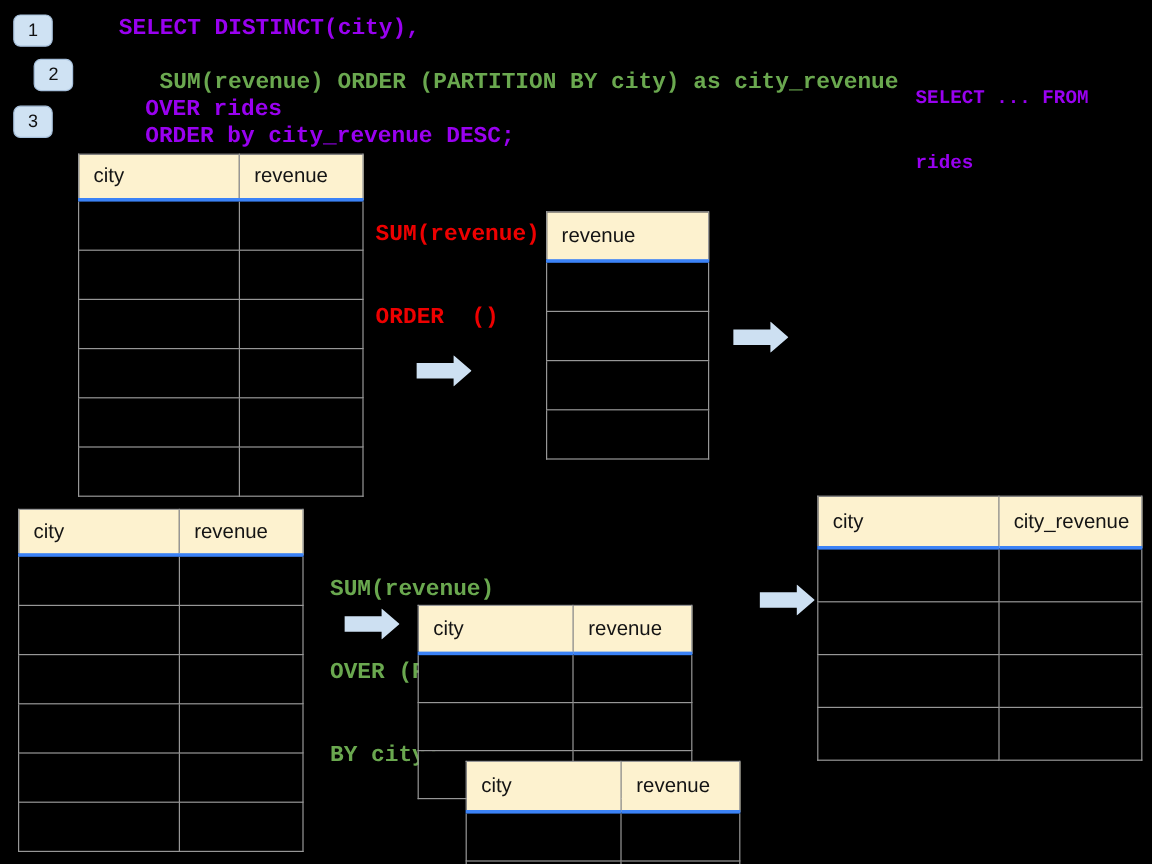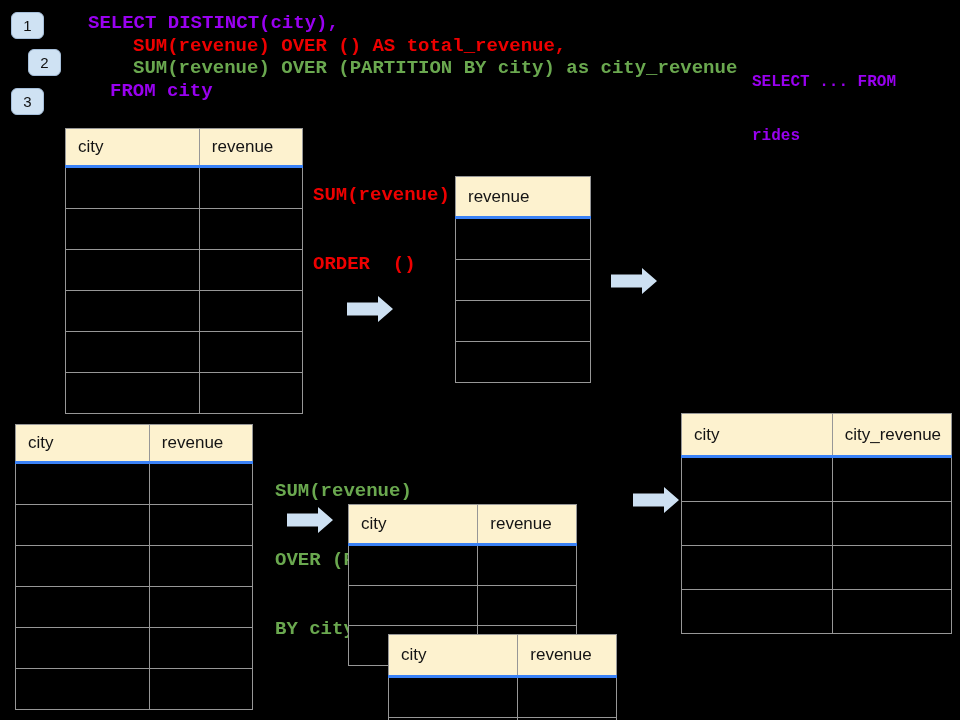--- a/index.html
+++ b/index.html
@@ -9,21 +9,21 @@
   
   .badge{position:absolute;width:31px;height:25px;background:var(--c-badge,#cfe2f3);
          border:1px solid #a6bfda;border-radius:6px;display:flex;align-items:center;justify-content:center;
          font:15px "Liberation Sans",sans-serif;color:#111;}
   .badge-1{left:11px;top:12px;}
   .badge-2{left:28px;top:49px;}
   .badge-3{left:11px;top:88px;}
 
   
   .code{position:absolute;font:bold 19px "Liberation Mono",monospace;white-space:pre;line-height:20px;}
-  .c-purple{color:var(--c-purple,#90f);}
+  .c-purple{color:var(--c-purple,#90f);margin-left:11px;}
   .c-red{color:var(--c-red,#e00);}
   .c-green{color:var(--c-green,#6aa84f);}
   .sql-1{left:88px;top:13px;}
   .sql-2{left:133px;top:36px;}
   .sql-3{left:133px;top:58px;}
   .sql-4{left:110px;top:81px;}
   .sql-5{left:110px;top:103px;}
 
   
   .note{position:absolute;font:bold 19px "Liberation Mono",monospace;white-space:pre;line-height:23px;}
@@ -57,23 +57,23 @@
 </head>
 <body>
 
 <div class="canvas">
 
   <div class="badge badge-1">1</div>
   <div class="badge badge-2">2</div>
   <div class="badge badge-3">3</div>
 
   <div class="code sql-1 c-purple">SELECT DISTINCT(city),</div>
-  <div class="code sql-2 c-red">SUM(revenue) OVER () AS total_revenue,</div>
-  <div class="code sql-3 c-green">SUM(revenue) OVER (PARTITION BY city) as city_revenue</div>
-  <div class="code sql-4 c-purple">FROM city</div>
+  <div class="code sql-3 c-green">SUM(revenue) ORDER (PARTITION BY city) as city_revenue</div>
+  <div class="code sql-4 c-purple">OVER rides</div>
+  <div class="code sql-5 c-purple">ORDER by city_revenue DESC;</div>
 
   <div class="note note-from c-purple">
     <span>SELECT ... FROM</span>
     <span>rides</span>
   </div>
   <div class="note note-total c-red">
     <span>SUM(revenue)</span>
     <span>ORDER  ()</span>
   </div>
   <div class="note note-partition c-green">

